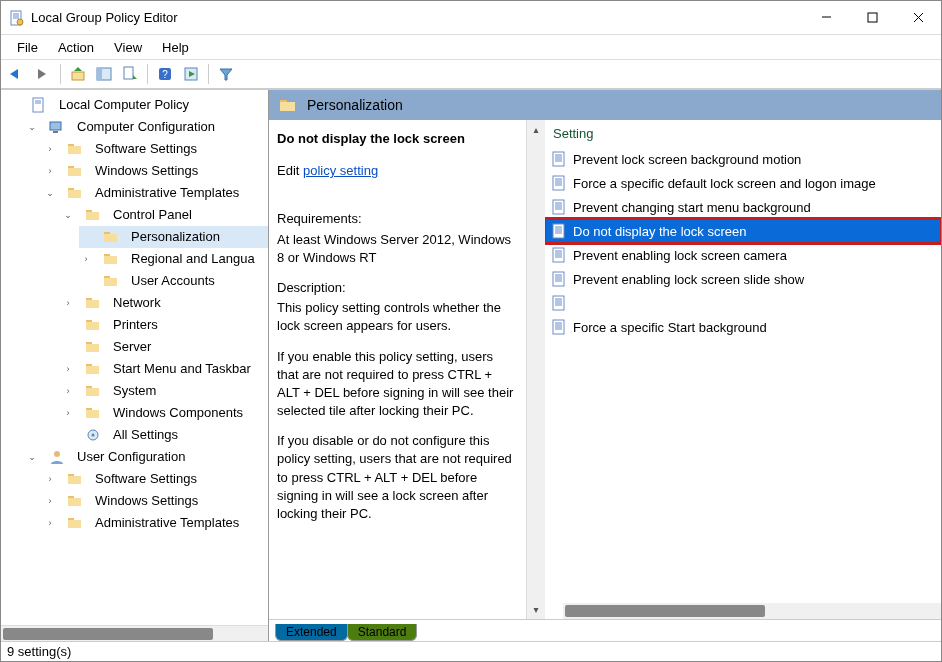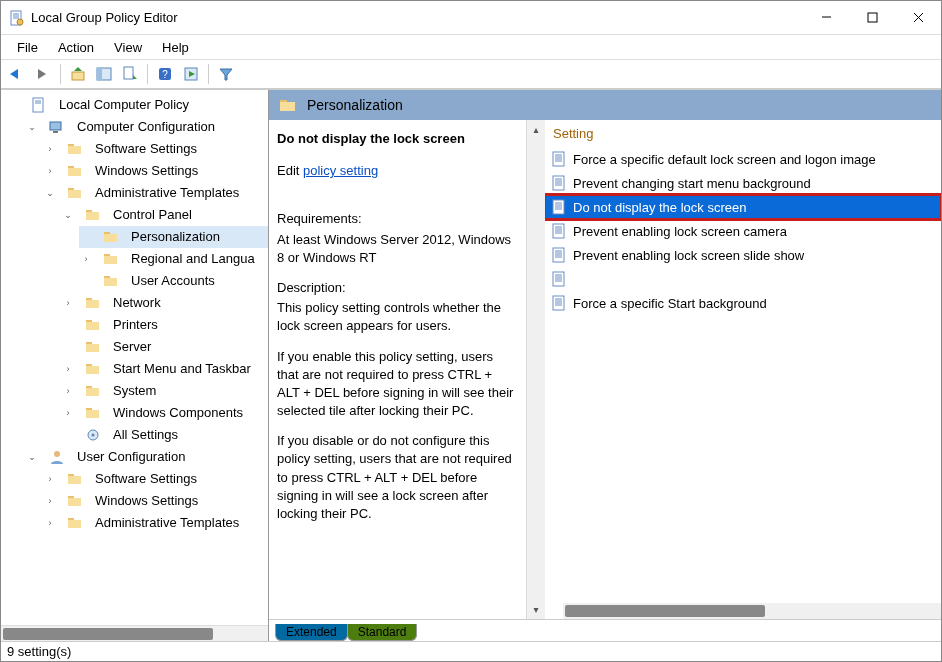--- a/index.html
+++ b/index.html
@@ -173,21 +173,21 @@
   .vscroll .arrow { font-size: 10px; color: #555; }
   .settings-area {
     flex: 1;
     display: flex;
     flex-direction: column;
     min-width: 0;
   }
   .col-header {
     padding: 6px 8px 6px 8px;
     font-size: 13px;
-    color: #a16207;
+    color: #14532d;
   }
   .settings-list {
     flex: 1;
     overflow: hidden;
     font-size: 13px;
   }
   .settings-list .item {
     display: flex;
     align-items: center;
     gap: 6px;
@@ -638,20 +638,30 @@
           <div class="col-header">Setting</div>
           <div class="settings-list" id="settings-list">
               <div class="item">
                 <span class="li-icon"><svg class="policy-svg" width="16" height="16">
                     <rect class="paper" x="2" y="1" width="11" height="14"></rect>
                     <line class="lines" x1="4" y1="4" x2="11" y2="4"></line>
                     <line class="lines" x1="4" y1="6" x2="11" y2="6"></line>
                     <line class="lines" x1="4" y1="8" x2="11" y2="8"></line>
                     <line class="lines" x1="4" y1="10" x2="11" y2="10"></line>
                   </svg></span>
+                <span>Prevent lock screen background motion</span>
+              </div>
+              <div class="item">
+                <span class="li-icon"><svg class="policy-svg" width="16" height="16">
+                    <rect class="paper" x="2" y="1" width="11" height="14"></rect>
+                    <line class="lines" x1="4" y1="4" x2="11" y2="4"></line>
+                    <line class="lines" x1="4" y1="6" x2="11" y2="6"></line>
+                    <line class="lines" x1="4" y1="8" x2="11" y2="8"></line>
+                    <line class="lines" x1="4" y1="10" x2="11" y2="10"></line>
+                  </svg></span>
                 <span>Force a specific default lock screen and logon image</span>
               </div>
               <div class="item">
                 <span class="li-icon"><svg class="policy-svg" width="16" height="16">
                     <rect class="paper" x="2" y="1" width="11" height="14"></rect>
                     <line class="lines" x1="4" y1="4" x2="11" y2="4"></line>
                     <line class="lines" x1="4" y1="6" x2="11" y2="6"></line>
                     <line class="lines" x1="4" y1="8" x2="11" y2="8"></line>
                     <line class="lines" x1="4" y1="10" x2="11" y2="10"></line>
                   </svg></span>

